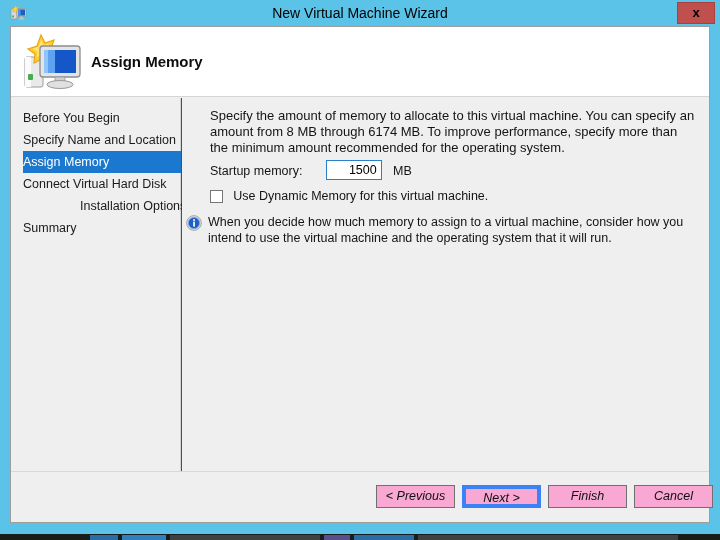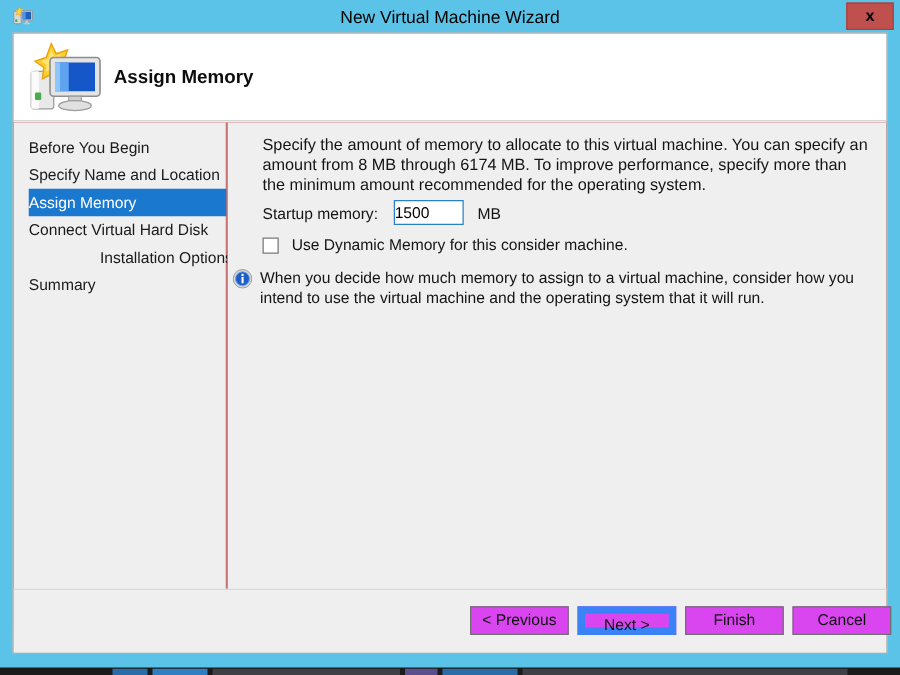--- a/index.html
+++ b/index.html
@@ -133,21 +133,21 @@
     font-family: "Liberation Sans", sans-serif;
   }
 
   
   #body-area {
     position: absolute;
     left: 0;
     top: 71px;
     width: 698px;
     height: 404px;
-    background: #b91c1c;
+    background: #1d4ed8;
   }
   #sidebar {
     position: absolute;
     left: 0; top: 0;
     width: 170px;
     height: 404px;
     background: #efefef;
     border-right: 1px solid #d4d4d4;
     box-sizing: border-box;
   }
@@ -203,24 +203,25 @@
     font-size: 12.5px;
     line-height: 22px;
     vertical-align: top;
     color: #141414;
     font-family: "Liberation Sans", sans-serif;
   }
   #memory-input {
     display: inline-block;
     width: 56px;
     height: 20px;
-    margin-left: 9px;
+    margin-left: 20px;
     border: 1px solid #2a7fc9;
     background: #ffffff;
     box-sizing: border-box;
+    text-align: right;
     font-size: 12.5px;
     line-height: 18px;
     padding: 0 4px 0 0;
     vertical-align: top;
     font-family: "Liberation Sans", sans-serif;
     color: #000000;
     outline: none;
   }
   #memory-unit {
     display: inline-block;
@@ -290,33 +291,34 @@
     height: 51px;
     background: #efefef;
     border-top: 1px solid #d9d9d9;
     box-sizing: border-box;
   }
   .wiz-button {
     position: absolute;
     top: 13px;
     width: 79px;
     height: 23px;
-    background: #d946ef;
+    background: #f9a8d4;
     border: 1px solid #707070;
     box-sizing: border-box;
     font-size: 12.5px;
     line-height: 21px;
     text-align: center;
     color: #0f0f0f;
     cursor: pointer;
     font-family: "Liberation Sans", sans-serif;
     white-space: nowrap;
+    font-style: italic;
   }
   .wiz-button.default {
-    border: 6px solid #3b82f6;
+    border: 4px solid #3b82f6;
     line-height: 19px;
   }
   #btn-previous { left: 365px; }
   #btn-next     { left: 451px; }
   #btn-finish   { left: 537px; }
   #btn-cancel   { left: 623px; }
 </style>
 </head>
 <body>
 
@@ -405,21 +407,21 @@
           <div id="intro-text">Specify the amount of memory to allocate to this virtual machine. You can specify an amount from 8 MB through 6174 MB. To improve performance, specify more than the minimum amount recommended for the operating system.</div>
 
           <div id="memory-row">
             <span id="memory-label">Startup memory:</span>
             <input id="memory-input" type="text" value="1500" style="">
             <span id="memory-unit">MB</span>
           </div>
 
           <div id="dynamic-row">
             <span id="dynamic-checkbox"></span>
-            <span id="dynamic-label">Use Dynamic Memory for this consider machine.</span>
+            <span id="dynamic-label">Use Dynamic Memory for this virtual machine.</span>
           </div>
 
           <div id="note-row">
             <svg id="note-icon" viewBox="0 0 16 16">
               <circle cx="8" cy="8" r="7.4" fill="#d9d9d9" stroke="#9b9b9b" stroke-width="0.8"></circle>
               <circle cx="8" cy="8" r="5.6" fill="#1f5fc4"></circle>
               <circle cx="8" cy="8" r="5.6" fill="none" stroke="#6fa8f0" stroke-width="0.8"></circle>
               <rect x="7.2" y="6.6" width="1.7" height="5" fill="#ffffff"></rect>
               <rect x="7.2" y="4.1" width="1.7" height="1.8" fill="#ffffff"></rect>
             </svg>

